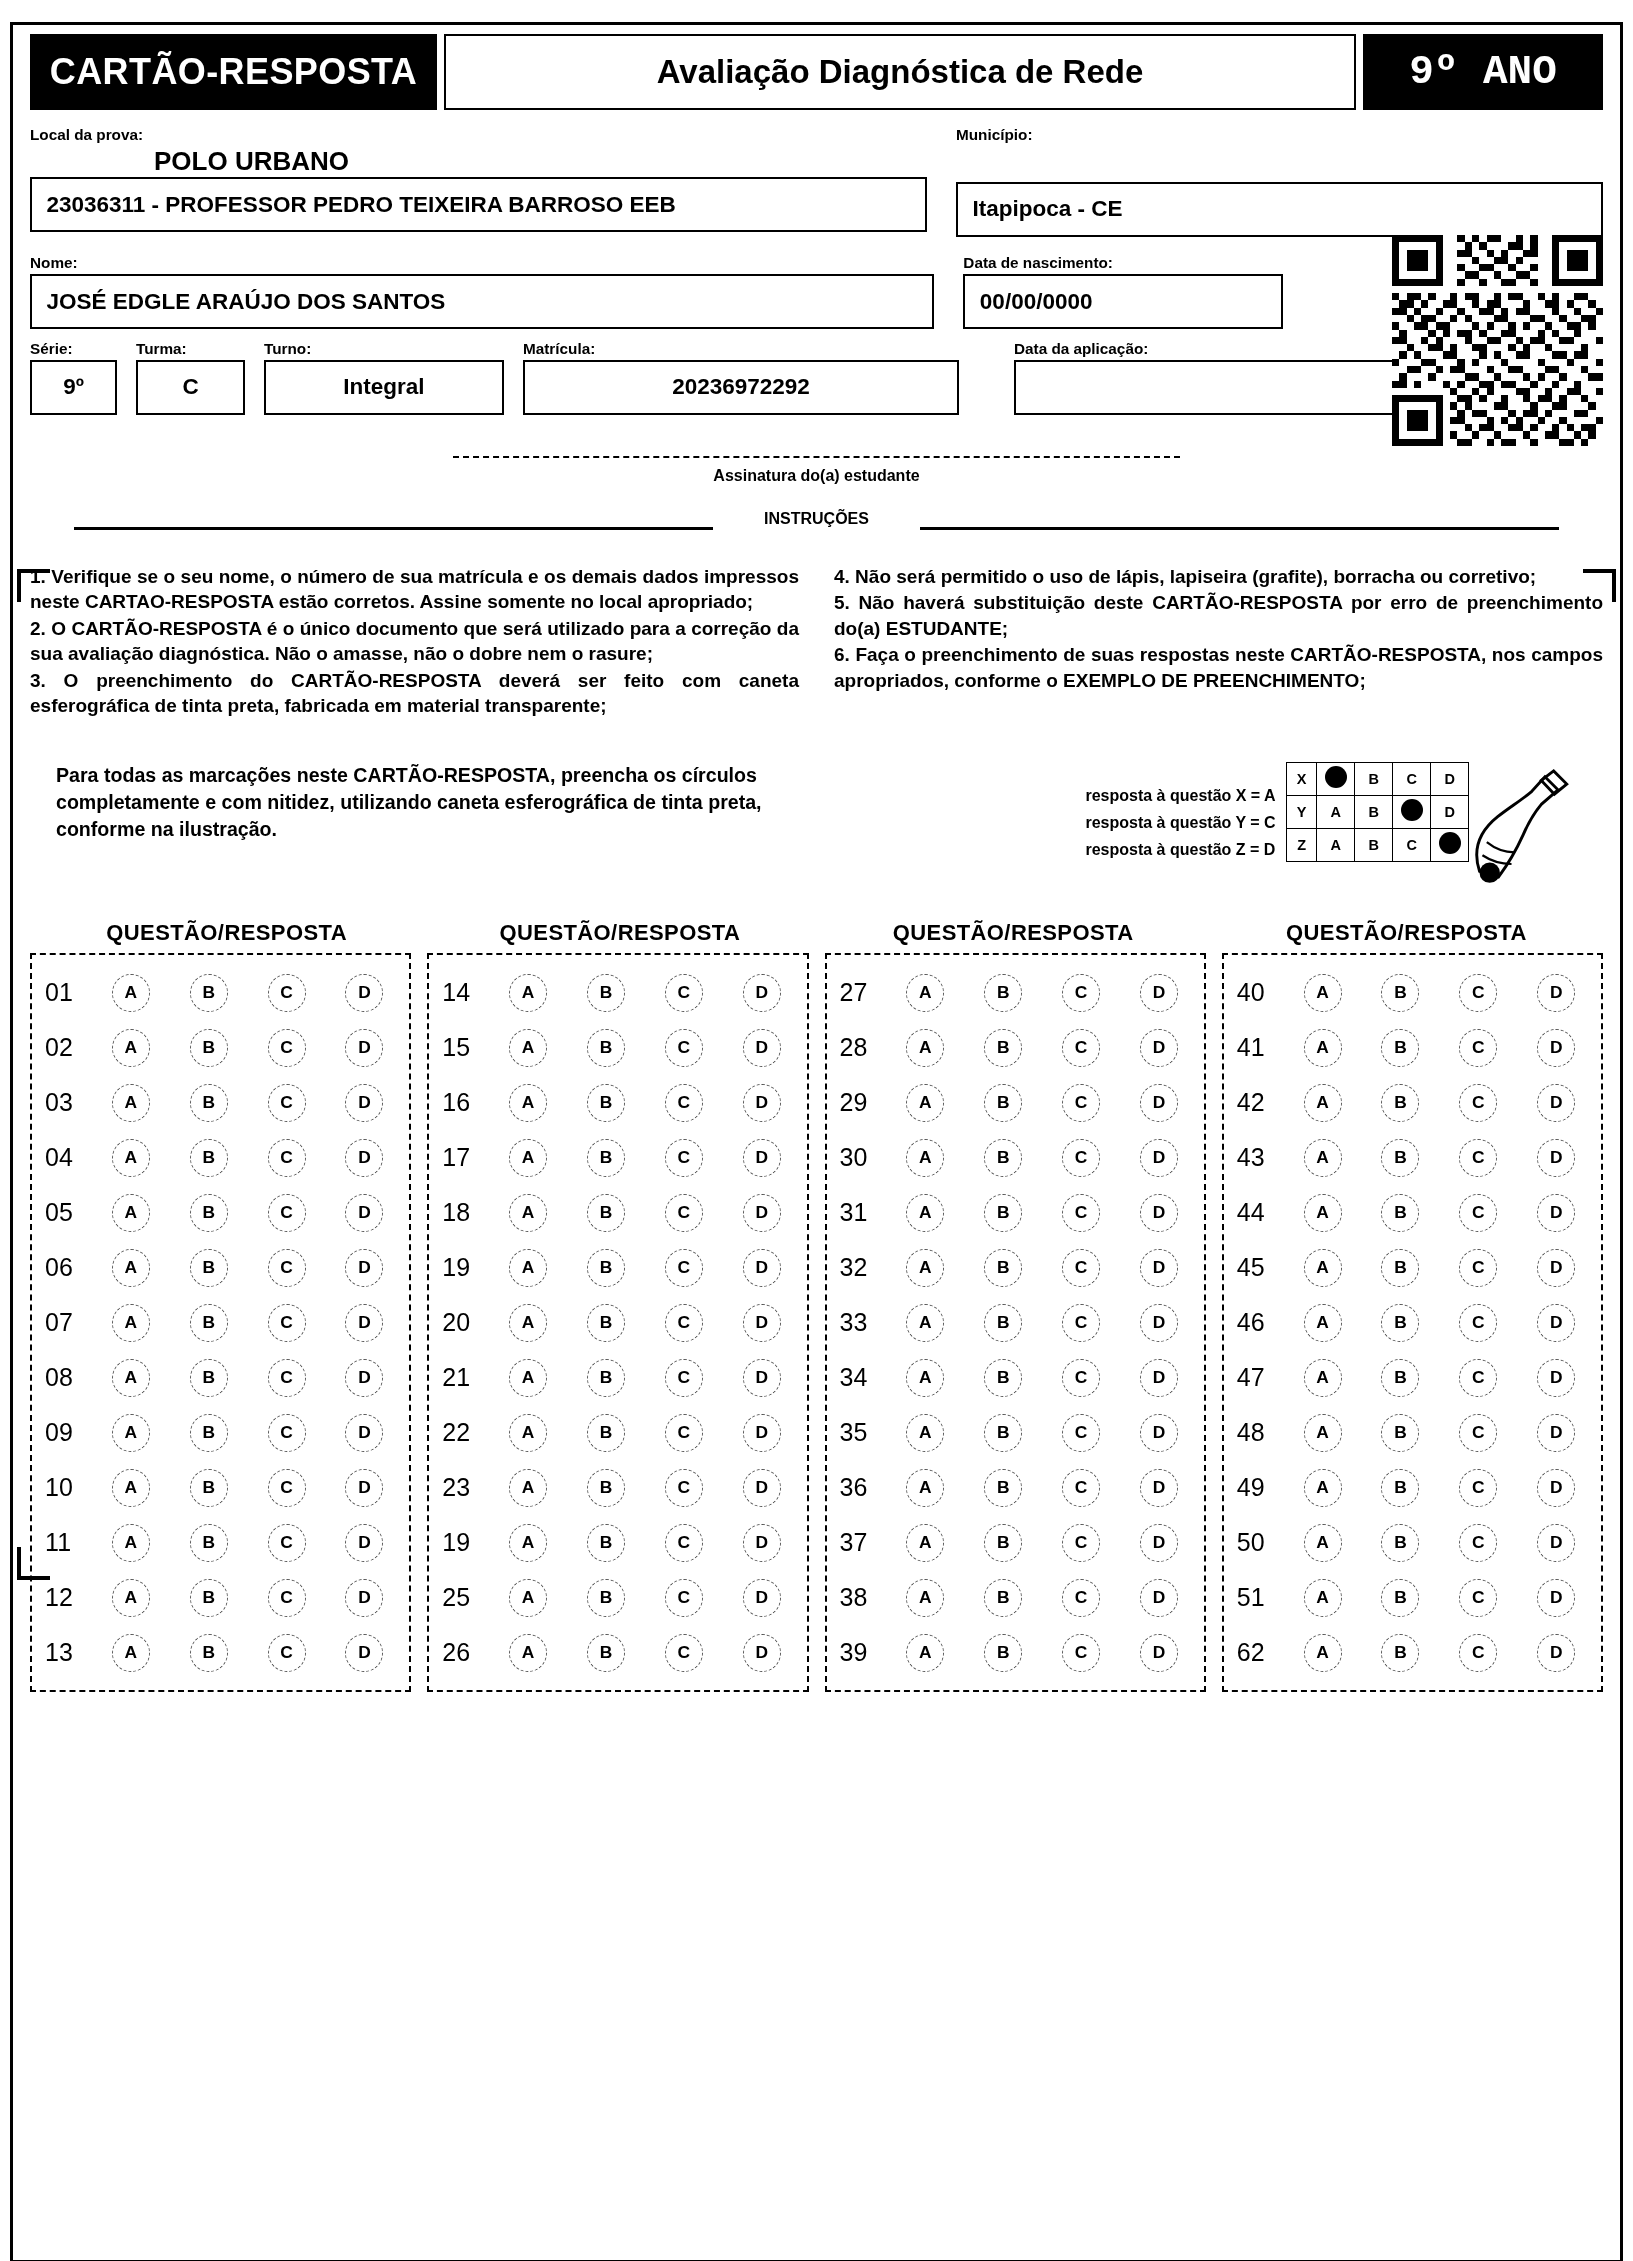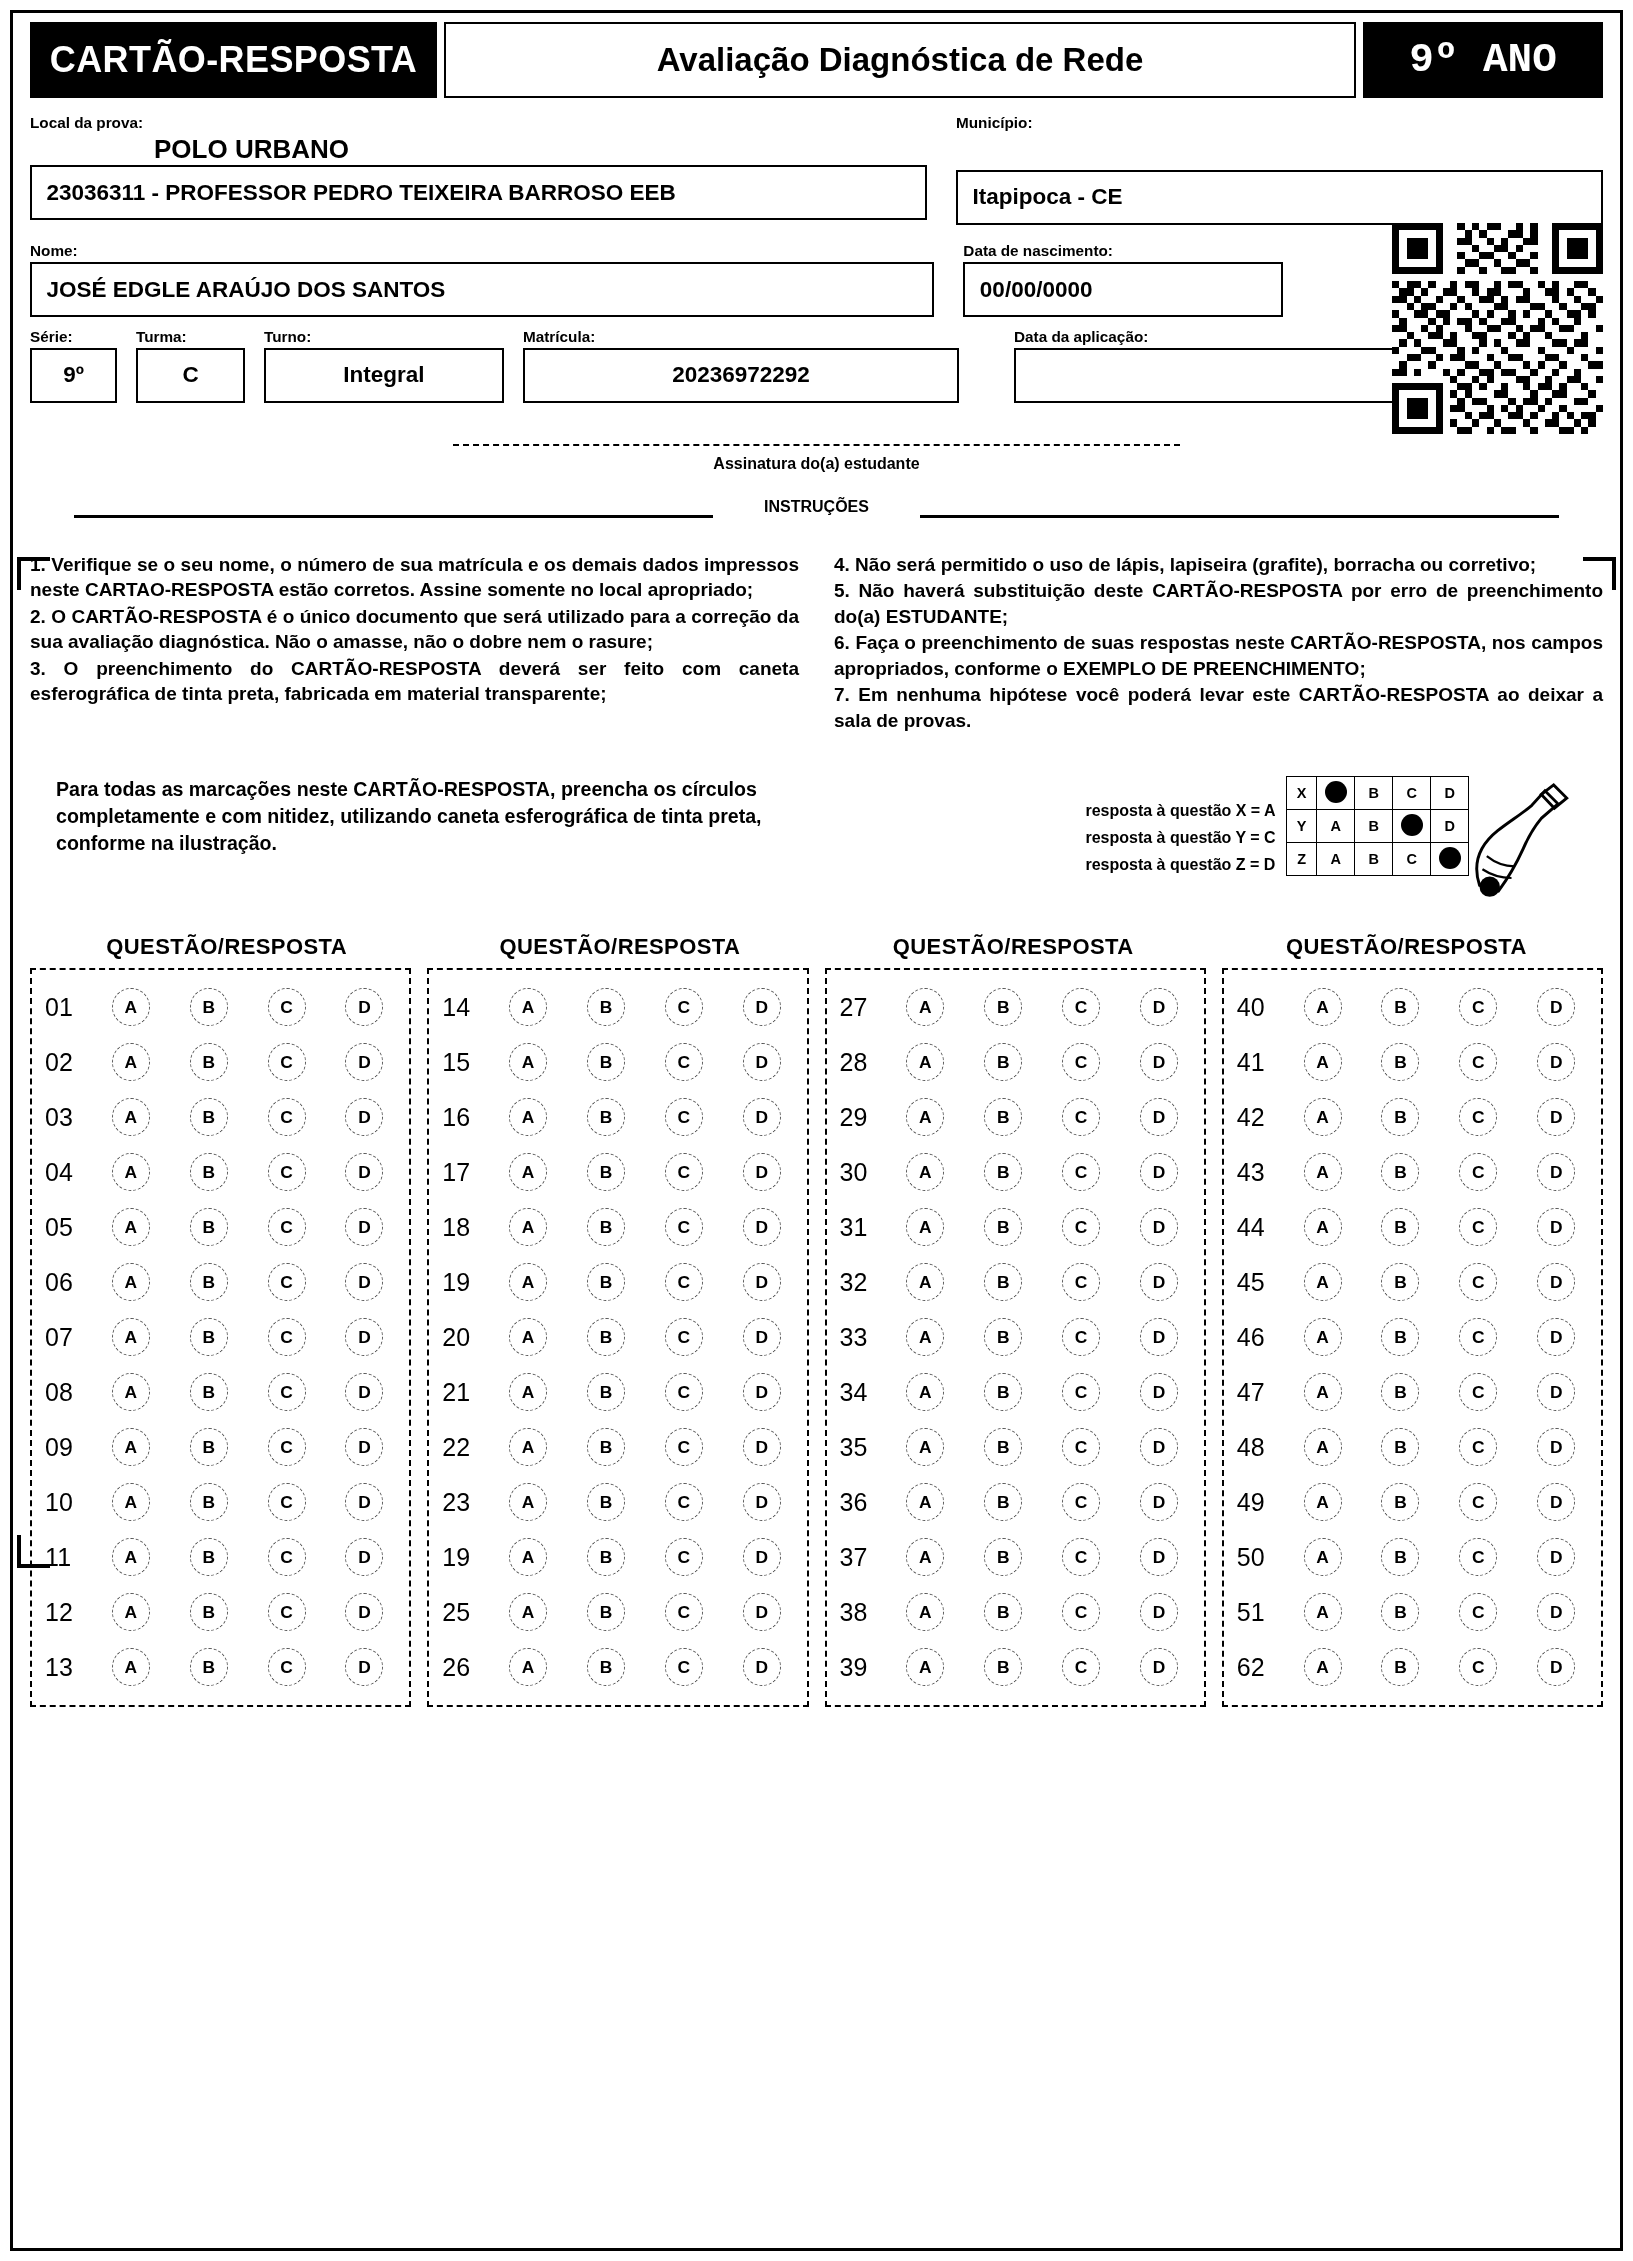--- a/index.html
+++ b/index.html
@@ -11,20 +11,21 @@
     font-family: "Liberation Sans", sans-serif;
     color: #000;
     -webkit-font-smoothing: none;
   }
 
   .sheet {
     position: relative;
     width: 1633px;
     height: 1585px;
     padding: 10.2px;
+    margin-top: 12px;
   }
   .outer-frame {
     position: absolute;
     left: 10.2px; top: 10.2px;
     width: 1613px; height: 2241px;
     border: 3.6px solid #000;
   }
   .inner {
     position: relative;
     margin: 0 auto;
@@ -510,21 +511,20 @@
     <div class="instr-cols">
       <div class="instr-col">
         <p>1. Verifique se o seu nome, o número de sua matrícula e os demais dados impressos neste CARTAO-RESPOSTA estão corretos. Assine somente no local apropriado;</p>
         <p>2. O CARTÃO-RESPOSTA é o único documento que será utilizado para a correção da sua avaliação diagnóstica. Não o amasse, não o dobre nem o rasure;</p>
         <p>3. O preenchimento do CARTÃO-RESPOSTA deverá ser feito com caneta esferográfica de tinta preta, fabricada em material transparente;</p>
       </div>
       <div class="instr-col">
         <p>4. Não será permitido o uso de lápis, lapiseira (grafite), borracha ou corretivo;</p>
         <p>5. Não haverá substituição deste CARTÃO-RESPOSTA por erro de preenchimento do(a) ESTUDANTE;</p>
         <p>6. Faça o preenchimento de suas respostas neste CARTÃO-RESPOSTA, nos campos apropriados, conforme o EXEMPLO DE PREENCHIMENTO;</p>
-        <p>7. Em nenhuma hipótese você poderá levar este CARTÃO-RESPOSTA ao deixar a sala de provas.</p>
       </div>
     </div>
 
     <div class="example-row">
       <div class="example-text">Para todas as marcações neste CARTÃO-RESPOSTA, preencha os círculos completamente e com nitidez, utilizando caneta esferográfica de tinta preta, conforme na ilustração.</div>
       <div class="example-right">
         <div class="example-legend">
           <div>resposta à questão X = A</div>
           <div>resposta à questão Y = C</div>
           <div>resposta à questão Z = D</div>

